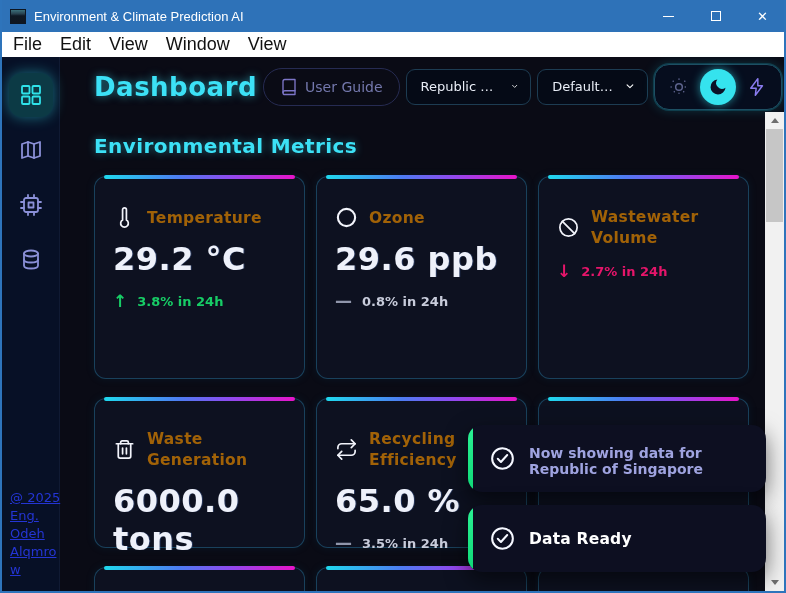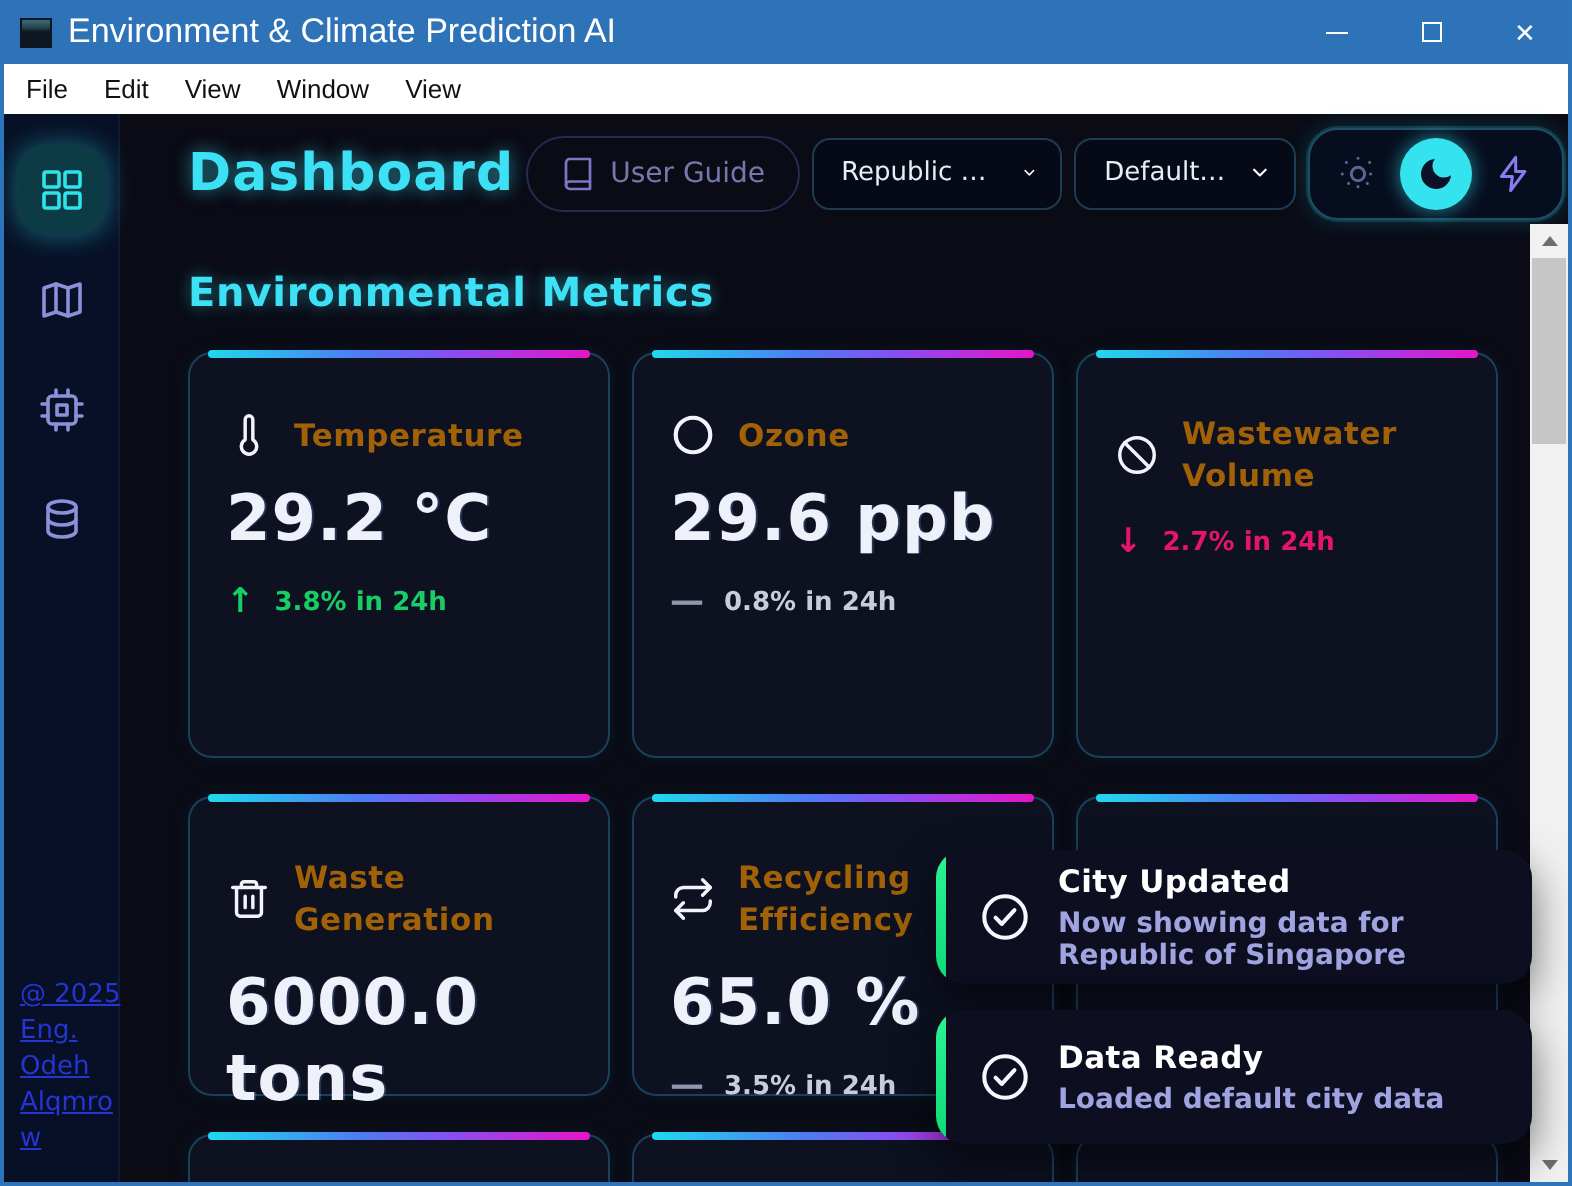--- a/index.html
+++ b/index.html
@@ -10,31 +10,31 @@
     font-family:"DejaVu Sans",sans-serif;
   }
   
   .titlebar{
     position:absolute;top:0;left:-2px;right:-2px;height:32px;
     background:#2e72b8;display:flex;align-items:center;
     font-family:"Liberation Sans",sans-serif;
   }
   .app-icon{width:16px;height:15px;margin:0 8px 0 10px;border:1px solid #0d1622;
     background:linear-gradient(180deg,#3b6f7a 0%,#27404e 30%,#0e1823 45%,#10161f 100%);}
-  .titlebar .title{color:#fff;font-size:17px;}
+  .titlebar .title{color:#fff;font-size:13px;}
   .win-controls{margin-left:auto;display:flex;height:100%;}
   .win-btn{width:47px;height:100%;display:flex;align-items:center;justify-content:center;color:#fff;}
   .glyph-min{width:11px;height:1px;background:#fff;}
   .glyph-max{width:10px;height:10px;border:1px solid #fff;}
   .glyph-close{font-size:13px;line-height:1;}
   
   .menubar{
     position:absolute;top:32px;left:-2px;right:-2px;height:25px;background:#ffffff;
     display:flex;align-items:center;padding-left:4px;
-    font-family:"Liberation Sans",sans-serif;font-size:13px;color:#111;
+    font-family:"Liberation Sans",sans-serif;font-size:18px;color:#111;
   }
   .menu-item{padding:4px 9px;}
   
   .app-body{position:absolute;top:57px;left:0;right:0;bottom:0;display:flex;}
   .sidebar{width:58px;background:#071026;border-right:1px solid #101a33;position:relative;flex:none;}
   .sidenav{padding-top:16px;display:flex;flex-direction:column;align-items:center;gap:11px;}
   .nav-item{width:44px;height:44px;border-radius:13px;display:flex;align-items:center;justify-content:center;color:#8b90d8;}
   .nav-item.active{background:#0c3a45;color:#2fe3ea;box-shadow:0 0 14px rgba(47,227,234,.45);}
   .nav-item svg{width:24px;height:24px;}
   .copyright{
@@ -401,31 +401,29 @@
 
   <div class="toasts" id="toasts">
   <div class="toast">
     <span class="toast-icon" style="width: 27px; height: 27px;">
           <svg viewBox="0 0 24 24" fill="none" stroke="currentColor" stroke-width="1.8" stroke-linecap="round" stroke-linejoin="round" style="display:block;width:100%;height:100%">
             <circle cx="12" cy="12" r="9.2"></circle>
             <path d="m7.8 12.3 2.8 2.8 5.6-6.2"></path>
           </svg>
         </span>
     <div>
-      <div class="toast-title">City Updated</div>
       <div class="toast-msg">Now showing data for Republic of Singapore</div>
     </div>
   </div>
 
   <div class="toast">
     <span class="toast-icon" style="width: 27px; height: 27px;">
           <svg viewBox="0 0 24 24" fill="none" stroke="currentColor" stroke-width="1.8" stroke-linecap="round" stroke-linejoin="round" style="display:block;width:100%;height:100%">
             <circle cx="12" cy="12" r="9.2"></circle>
             <path d="m7.8 12.3 2.8 2.8 5.6-6.2"></path>
           </svg>
         </span>
     <div>
       <div class="toast-title">Data Ready</div>
-      <div class="toast-msg">Loaded default city data</div>
     </div>
   </div>
 </div>
 </div>
 
 </body></html>

